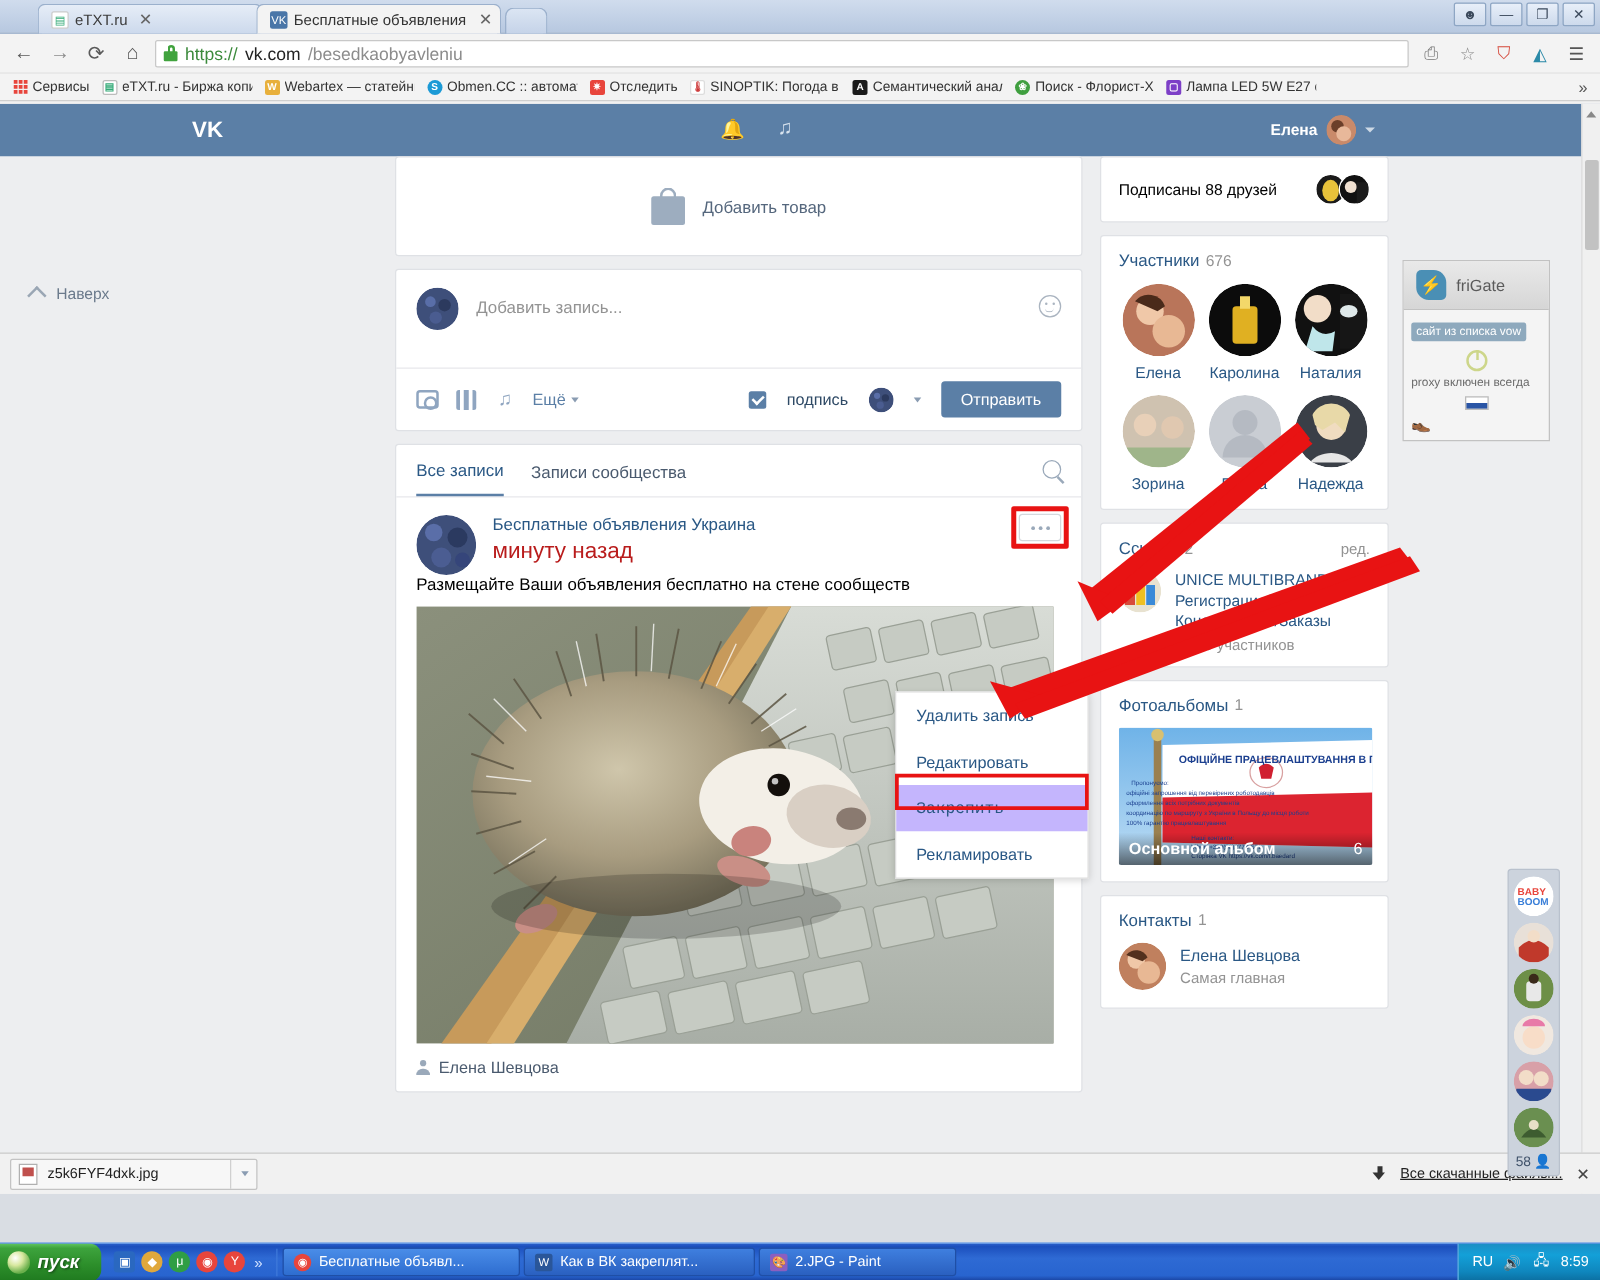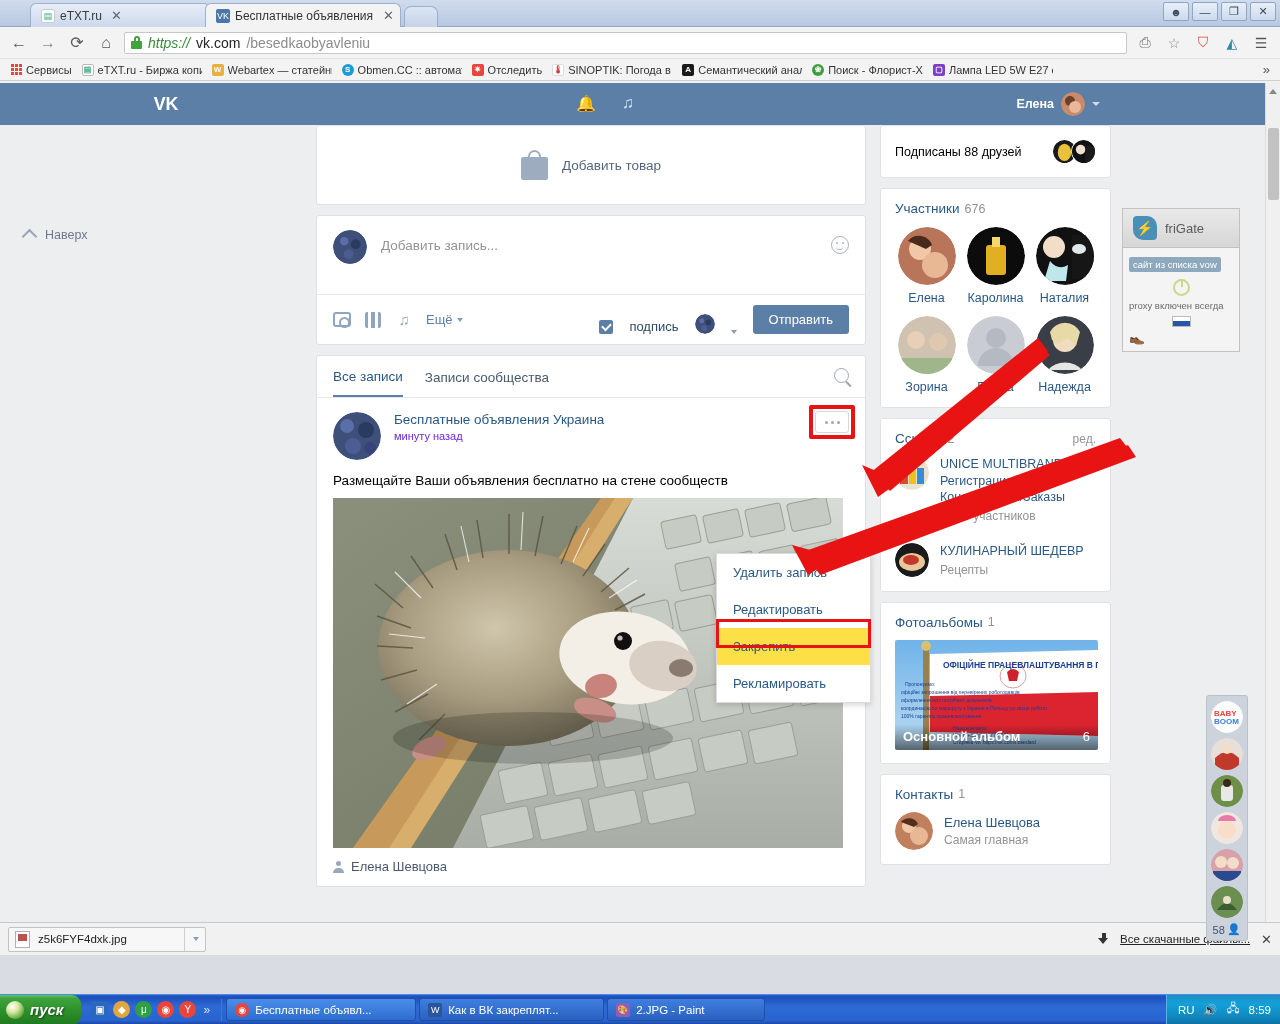--- a/index.html
+++ b/index.html
@@ -55,21 +55,21 @@
             font-size:16px; color:#8b8b8b; }
   .navbtn.dark { color:#5a5a5a; }
   .omnibox {
     flex:1; height:22px; background:#fff; border:1px solid #c8c8c8; border-radius:2px;
     display:flex; align-items:center; padding:0 6px; gap:6px; font-size:14px;
   }
   .lock { width:11px; height:13px; position:relative; flex:0 0 11px; }
   .lock .body { position:absolute; bottom:0; left:0; width:11px; height:8px; background:#41a33e; border-radius:1px; }
   .lock .shackle { position:absolute; top:0; left:2.5px; width:6px; height:6px;
      border:2px solid #41a33e; border-bottom:none; border-top-left-radius:4px; border-top-right-radius:4px; }
-  .url-scheme { color:#3b8a3b;font-style:italic; }
+  .url-scheme { color:#3b8a3b; }
   .url-host { color:#222; }
   .url-path { color:#8c8c8c; }
   .tbicon { width:22px; height:22px; display:flex; align-items:center; justify-content:center; font-size:14px; }
 
   
   .bookmarks { height:22px; background:#f3f3f3; display:flex; align-items:center; gap:2px;
                padding:0 6px; border-bottom:1px solid #cfcfcf; overflow:hidden; }
   .bm { display:flex; align-items:center; gap:4px; padding:2px 4px; font-size:11px; color:#333;
         white-space:nowrap; max-width:128px; overflow:hidden; }
   .bm .ico { width:12px; height:12px; flex:0 0 12px; border-radius:2px;
@@ -124,48 +124,48 @@
   .attach { display:flex; align-items:center; gap:13px; color:#7a8ea8; font-size:13px; }
   .att-ico { width:18px; height:16px; color:#8fa5c0; display:flex; align-items:center; justify-content:center; font-size:15px; }
   .cam { width:19px; height:15px; border:2px solid #8fa5c0; border-radius:3px; position:relative; }
   .cam::before { content:""; position:absolute; left:4px; top:2.5px; width:7px;height:7px;border:2px solid #8fa5c0;border-radius:50%; }
   .film { width:16px; height:16px; background:#8fa5c0; border-radius:2px; position:relative; }
   .film::before, .film::after { content:""; position:absolute; width:3px; height:16px; background:#fff; }
   .film::before { left:3px; } .film::after { right:3px; }
   .ceschio { color:#5b7fa6; font-size:13px; display:flex; align-items:center; gap:4px; }
   .caret-s { width:0;height:0;border-left:3.5px solid transparent;border-right:3.5px solid transparent;
              border-top:4px solid #8a9cb2; }
-  .composer-right { margin-left:auto; display:flex; align-items:flex-end; gap:16px; }
+  .composer-right { margin-left:auto; display:flex; align-items:center; gap:16px; }
   .cb { width:14px; height:14px; background:#5b7fa6; border-radius:2px; position:relative; }
   .cb::after { content:""; position:absolute; left:3px; top:3px; width:7px; height:4px;
                border-left:2px solid #fff; border-bottom:2px solid #fff; transform:rotate(-45deg); }
   .podpis { color:#2f4a66; font-size:13px; }
   .mini-av { width:20px; height:20px; border-radius:50%; overflow:hidden; }
   .btn-send { background:#5b7fa6; color:#fff; font-size:13px; border:none; border-radius:3px;
               padding:7px 16px; cursor:pointer; }
 
   .tabs-row { display:flex; align-items:center; padding:0 16px; border-bottom:1px solid #e7e8ec; position:relative; }
   .wtab { padding:13px 0 11px; margin-right:22px; font-size:13.5px; color:#4a5a6e; position:relative; }
   .wtab.on { color:#2a5885; border-bottom:2px solid #5b7fa6; }
   .mag { position:absolute; right:16px; top:12px; width:15px; height:15px; border:1.8px solid #9aa9ba;
          border-radius:50%; }
   .mag::after { content:""; position:absolute; right:-4px; bottom:-3px; width:7px; height:1.8px;
                 background:#9aa9ba; transform:rotate(45deg); }
 
   .post { padding:14px 16px 0; position:relative; }
   .post-head { display:flex; gap:13px; align-items:flex-start; }
   .post-av { width:48px; height:48px; border-radius:50%; flex:0 0 48px; overflow:hidden; }
   .post-author { color:#2a5885; font-size:13.5px; }
-  .post-time { color:#6d28d9; font-size:11px; margin-top:3px; }
+  .post-time { color:#b91c1c; font-size:18px; margin-top:3px; }
   .dots-btn { position:absolute; right:16px; top:13px; width:34px; height:22px; border:1px solid #d4d8dd;
               border-radius:3px; display:flex; align-items:center; justify-content:center; gap:3px; background:#fff; }
   .dots-btn i { width:3px; height:3px; background:#9aa9ba; border-radius:50%; display:block; }
   .red-box-dots { position:absolute; right:10px; top:7px; width:46px; height:34px;
                   border:4px solid #e81313; border-radius:2px; pointer-events:none; }
-  .post-text { color:#000; font-size:13.5px; margin-top:13px; white-space:nowrap; overflow:hidden; }
+  .post-text { color:#000; font-size:13.5px; white-space:nowrap; overflow:hidden; }
 
   .photo { margin-top:10px; width:510px; height:350px; position:relative; overflow:hidden; }
   .post-sig { display:flex; align-items:center; gap:7px; padding:11px 0 12px; color:#4a5a6e; font-size:13px; }
   .usr-ico { width:11px; height:12px; position:relative; }
   .usr-ico::before { content:""; position:absolute; top:0; left:3px; width:5px; height:5px; background:#9aa9ba; border-radius:50%; }
   .usr-ico::after { content:""; position:absolute; bottom:0; left:0; width:11px; height:5px; background:#9aa9ba;
                     border-radius:5px 5px 0 0; }
   .post-actions { border-top:1px solid #e7e8ec; padding:11px 0 0; display:flex; align-items:center; gap:22px;
                   color:#7a8ea8; font-size:13.5px; }
   .heart { width:16px; height:14px; position:relative; }
@@ -173,21 +173,21 @@
      border-radius:9px 9px 0 0; top:0; }
   .heart::before { left:7px; transform:rotate(-45deg); transform-origin:0 100%; }
   .heart::after { left:0; transform:rotate(45deg); transform-origin:100% 100%; }
   .cmt-ico { width:15px; height:13px; background:#9db3cc; border-radius:2px; }
   .share-ico { width:16px; height:12px; background:#9db3cc; clip-path:polygon(0 30%,60% 30%,60% 0,100% 50%,60% 100%,60% 70%,0 70%); }
 
   
   .dropdown { position:absolute; left:716px; top:470px; width:155px; background:#fff;
               border:1px solid #dcdcdc; box-shadow:0 2px 6px rgba(0,0,0,.17); z-index:30; }
   .dd-item { padding:11px 16px; font-size:13px; color:#2a5885; white-space:nowrap; }
-  .dd-item.sel { background:#fde047; }
+  .dd-item.sel { background:#c4b5fd;font-family:Liberation Mono, monospace; }
   .red-box-menu { position:absolute; left:716px; top:536px; width:155px; height:29px;
                   border:3px solid #e81313; z-index:31; pointer-events:none; }
 
   
   .right { position:absolute; left:880px; top:42px; width:231px; }
   .rtitle { font-size:13.5px; color:#2a5885; }
   .rcount { font-size:12.5px; color:#939393; margin-left:5px; }
   .subs { padding:13px 14px; display:flex; align-items:center; }
   .subs-avs { margin-left:auto; display:flex; }
   .subs-avs .s { width:25px; height:25px; border-radius:50%; overflow:hidden; margin-left:-6px; border:1.5px solid #fff; }
@@ -736,33 +736,20 @@
                 <rect x="5" y="14" width="8" height="14" fill="#d84a3a"></rect>
                 <rect x="14" y="8" width="7" height="20" fill="#f0c020"></rect>
                 <rect x="22" y="12" width="7" height="16" fill="#3a8ad8"></rect>
               </svg>
             </span>
           <span>
             <span class="li-t">UNICE MULTIBRAND/ Регистрация/ Консультация/Заказы</span>
             <span class="li-s" style="display:block;">3 620 участников</span>
           </span>
         </div>
-        <div class="link-item" style="padding-bottom:14px;">
-          <span class="li-ico">
-              <svg class="circ" viewBox="0 0 34 34">
-                <circle cx="17" cy="17" r="17" fill="#1a1a1a"></circle>
-                <ellipse cx="17" cy="19" rx="13" ry="9" fill="#e8c79a"></ellipse>
-                <ellipse cx="16" cy="17" rx="8" ry="5" fill="#c0392b"></ellipse>
-              </svg>
-            </span>
-          <span>
-            <span class="li-t">КУЛИНАРНЫЙ ШЕДЕВР</span>
-            <span class="li-s" style="display:block;">Рецепты</span>
-          </span>
-        </div>
       </div>
 
       <div class="card">
         <div class="sec-head">
           <span class="rtitle">Фотоальбомы</span>
           <span class="rcount">1</span>
         </div>
         <div class="album">
           <svg viewBox="0 0 203 110" width="203" height="110" preserveAspectRatio="none">
             <defs>

